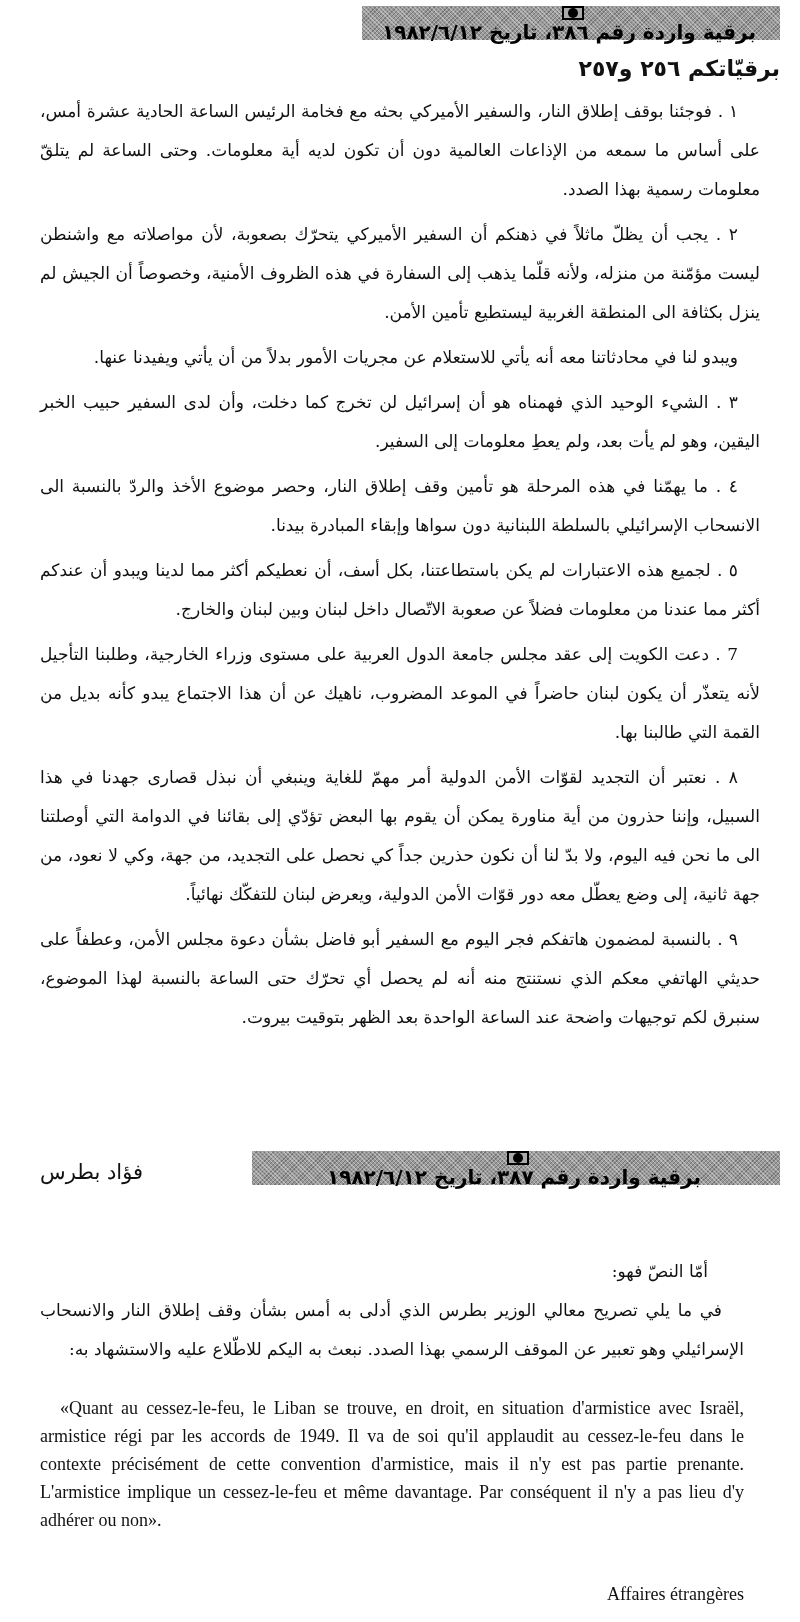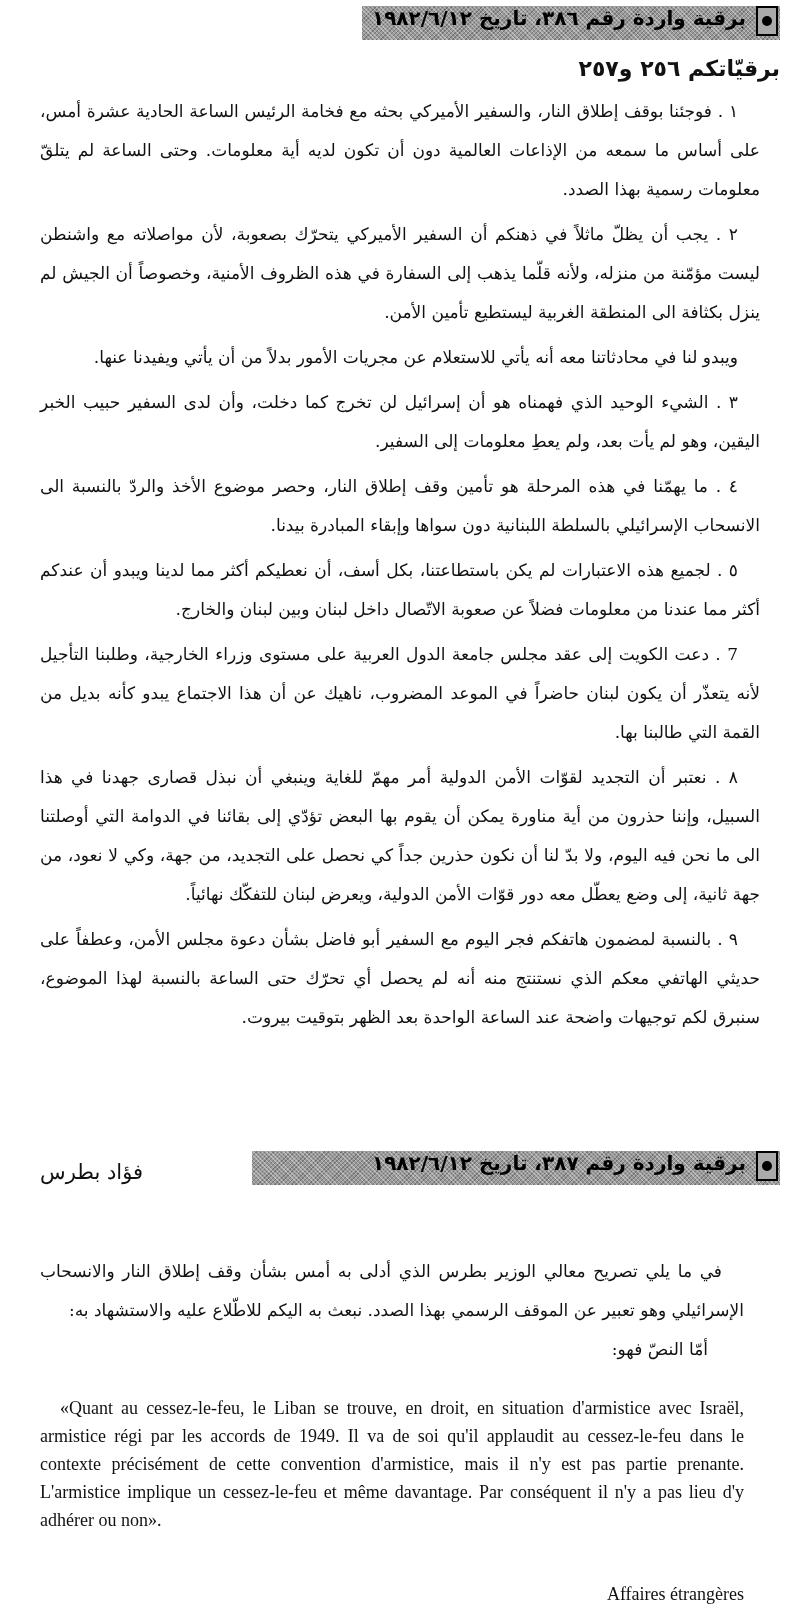--- a/index.html
+++ b/index.html
@@ -3,25 +3,26 @@
   <meta charset="utf-8">
   <style>
     html, body { margin: 0; padding: 0; background: #ffffff; }
     body {
       width: 800px; height: 1622px; position: relative; overflow: hidden;
       font-family: "DejaVu Serif", serif; color: #111;
     }
     .page { position: absolute; left: 0; top: 0; width: 800px; }
     .hdr {
       position: absolute; height: 34px; direction: rtl;
-      display: flex; 
+      display: flex; align-items: center;
       background-color: #9a9a9a;
       background-image:
         repeating-linear-gradient(45deg, rgba(255,255,255,0.35) 0 1px, transparent 1px 3px),
         repeating-linear-gradient(-45deg, rgba(0,0,0,0.25) 0 1px, transparent 1px 3px);
+      flex-direction: column;
     }
     .hdr .bullet-box {
       width: 22px; height: 30px; margin: 0 2px 0 6px; border: 2px solid #000;
       background: #aaa; display: flex; align-items: center; justify-content: center;
       box-sizing: border-box;
     }
     .hdr .bullet-box span { width: 10px; height: 10px; border-radius: 50%; background: #000; display:block; }
     .hdr .hdr-text {
       font-family: "DejaVu Sans", sans-serif; font-weight: bold; font-size: 20px; color: #000;
       padding-right: 4px; white-space: nowrap;
@@ -76,22 +77,22 @@
   <div class="sig" style="top:1160px; left:40px;">فؤاد بطرس</div>
 
   <div id="hdr2" class="hdr">
     <div class="bullet-box">
         <span></span>
       </div>
     <div class="hdr-text">برقية واردة رقم ٣٨٧، تاريخ ١٩٨٢/٦/١٢</div>
   </div>
 
   <div class="ar" style="top:1252px; left:40px; right:56px;">
+    <p style="text-indent:36px">أمّا النصّ فهو:</p>
     <p>في ما يلي تصريح معالي الوزير بطرس الذي أدلى به أمس بشأن وقف إطلاق النار والانسحاب الإسرائيلي وهو تعبير عن الموقف الرسمي بهذا الصدد. نبعث به اليكم للاطّلاع عليه والاستشهاد به:</p>
-    <p style="text-indent:36px">أمّا النصّ فهو:</p>
   </div>
 
   <div class="fr" style="top:1394px;">
     <p>«Quant au cessez-le-feu, le Liban se trouve, en droit, en situation d'armistice avec Israël, armistice régi par les accords de 1949. Il va de soi qu'il applaudit au cessez-le-feu dans le contexte précisément de cette convention d'armistice, mais il n'y est pas partie prenante. L'armistice implique un cessez-le-feu et même davantage. Par conséquent il n'y a pas lieu d'y adhérer ou non».</p>
   </div>
 
   <div class="closing">Affaires étrangères</div>
 </div>
 
 </body></html>

